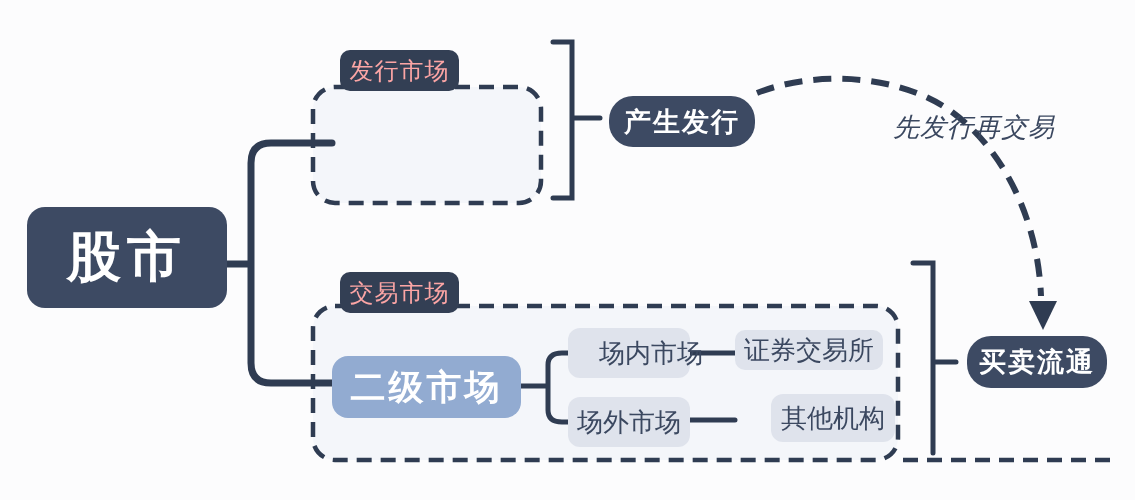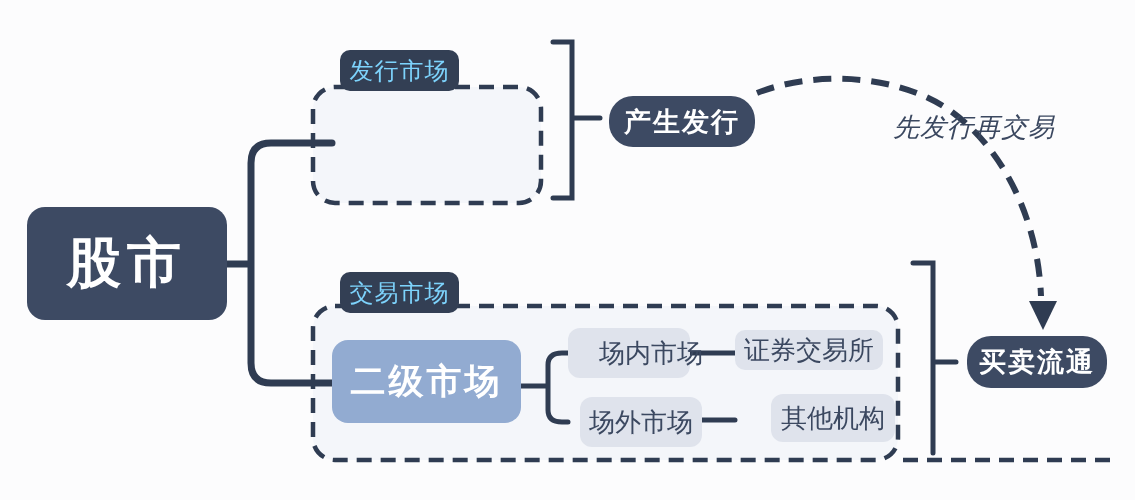--- a/index.html
+++ b/index.html
@@ -8,49 +8,49 @@
     background:var(--bg,#fcfcfd); overflow:hidden;
     font-family:"Liberation Sans", sans-serif;
   }
   .wires { position:absolute; left:0; top:0; width:1135px; height:500px; }
   .node {
     position:absolute; box-sizing:border-box;
     display:flex; align-items:center; justify-content:center;
     white-space:nowrap;
   }
   .root {
-    left:27px; top:207px; width:200px; height:113px;
+    left:27px; top:207px; width:200px; height:101px;
     background:var(--navy,#3d4a63); color:#fff;
     border-radius:18px; font-size:54px; font-weight:bold; letter-spacing:6px;
   }
   .tab {
-    background:var(--navy-dark,#333f54); color:#7dd3fc;
+    background:var(--navy-dark,#333f54); color:#fca5a5;
     border-radius:10px; font-size:24px; letter-spacing:1px;
   }
   .tab1 { left:340px; top:50px;  width:119px; height:41px; }
   .tab2 { left:340px; top:272px; width:119px; height:41px; }
   .blue {
     background:var(--blue,#92abd1); color:#fff;
     border-radius:16px; font-size:35px; font-weight:bold; letter-spacing:3px;
   }
   .blue1 { left:332px; top:107px; width:189px; height:75px; }
-  .blue2 { left:332px; top:340px; width:189px; height:83px; }
+  .blue2 { left:332px; top:356px; width:189px; height:62px; }
   .pill {
     background:var(--navy,#3a4760); color:#fff;
     border-radius:24px; font-size:27px; font-weight:bold; letter-spacing:2px;
   }
   .pill1 { left:609px; top:96px;  width:146px; height:51px; }
   .pill2 { left:967px; top:336px; width:140px; height:52px; }
   .gray {
     background:var(--gray,#dfe3ec); color:var(--ink,#3b4860);
     border-radius:12px; font-size:26px;
   }
   .g1 { left:568px; top:328px; width:122px; height:50px;padding-left:44px; }
   .g2 { left:735px; top:330px; width:148px; height:40px;border-radius:10px; }
-  .g3 { left:568px; top:397px; width:122px; height:50px;margin-left:12px; }
+  .g3 { left:568px; top:397px; width:122px; height:50px; }
   .g4 { left:735px; top:394px; width:124px; height:48px;margin-left:36px; }
   .note {
     position:absolute; left:893px; top:110px;
     font-size:26px; font-style:italic; color:var(--ink,#3a475e);
     letter-spacing:1px; white-space:nowrap;
   }
 </style>
 </head>
 <body>
 

